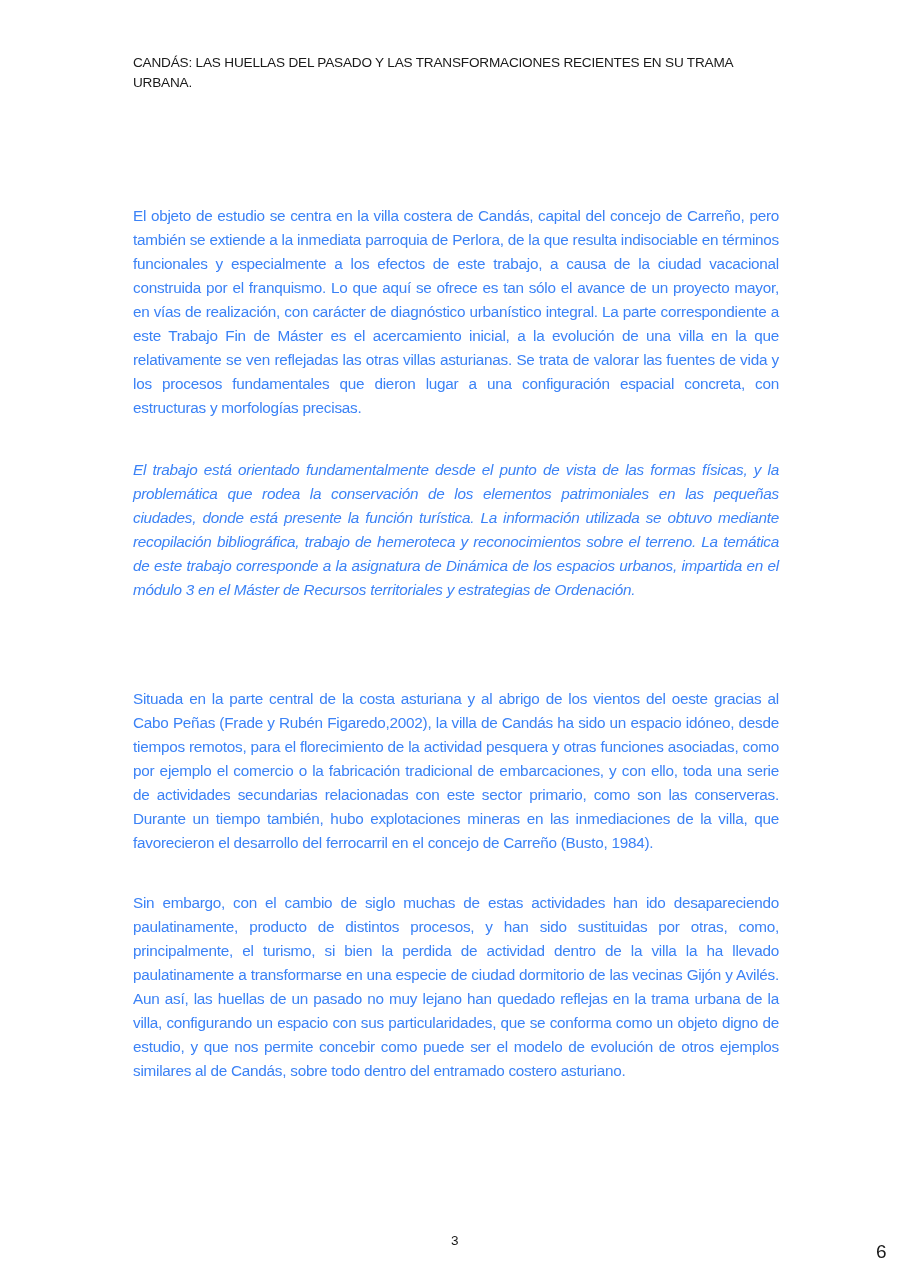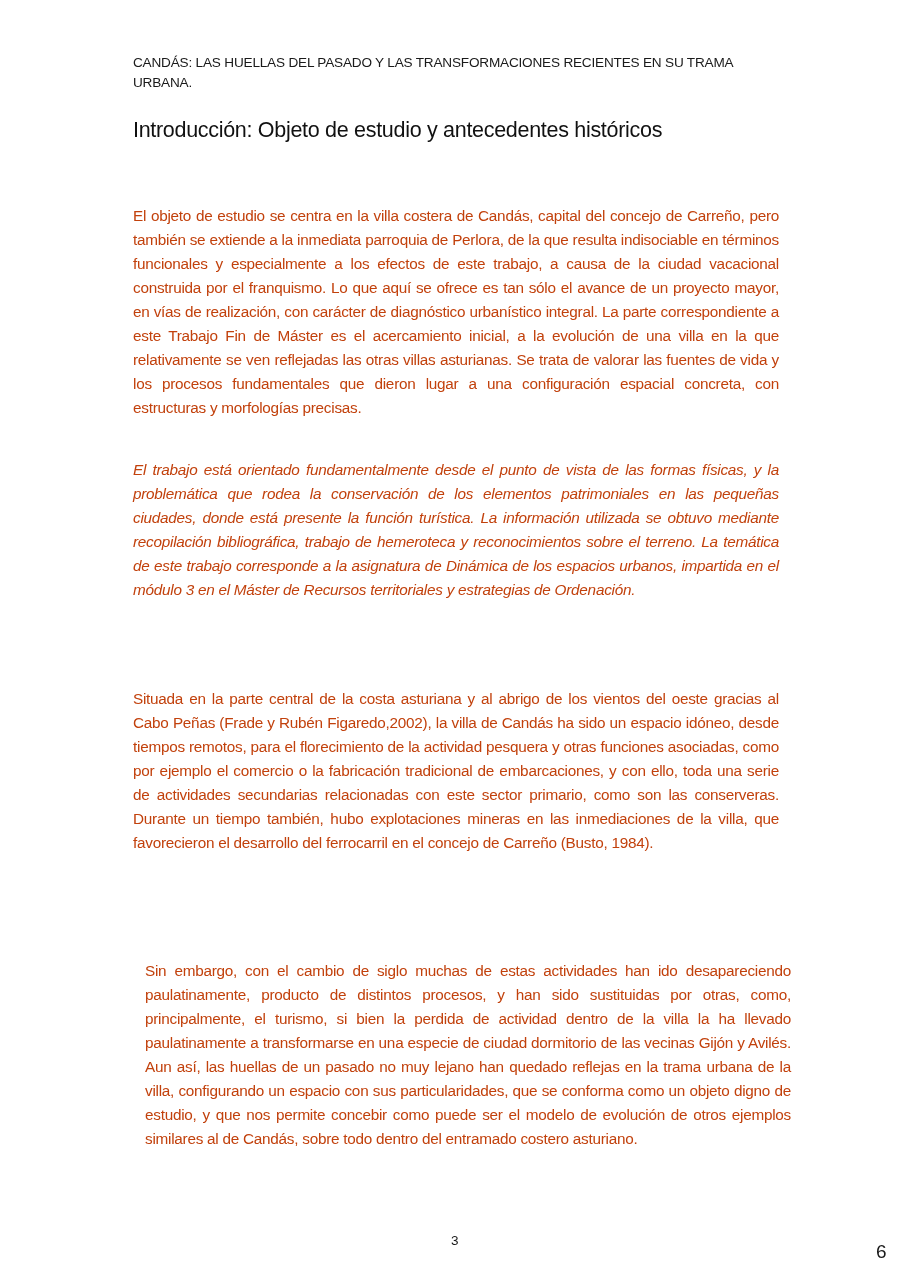--- a/index.html
+++ b/index.html
@@ -44,26 +44,26 @@
   }
   .para {
     position: absolute;
     left: 133px;
     width: 646px;
     font-size: 15.3px;
     line-height: 24px;
     text-align: justify;
     letter-spacing: -0.25px;
     margin: 0;
-    color: #c2410c;
+    color: #3b82f6;
   }
   #p1 { top: 204px; }
   #p2 { top: 458px; font-style: italic; }
   #p3 { top: 674px; margin-top: 13px; }
-  #p4 { top: 959px; margin-left: 12px; }
+  #p4 { top: 891px; }
   .page-number {
     position: absolute;
     left: 451px;
     top: 1233px;
     font-size: 13.5px;
     line-height: 16px;
     color: #1a1a1a;
   }
   .viewer-page-number {
     position: absolute;
@@ -73,21 +73,20 @@
     line-height: 22px;
     color: #1a1a1a;
   }
 </style>
 </head>
 <body>
 
 <div class="page">
   <div class="running-header">CANDÁS: LAS HUELLAS DEL PASADO Y LAS TRANSFORMACIONES RECIENTES EN SU TRAMA URBANA.</div>
 
-  <h1 class="section-title" style="margin:0;font-weight:normal;">Introducción: Objeto de estudio y antecedentes históricos</h1>
 
   <p class="para" id="p1">El objeto de estudio se centra en la villa costera de Candás, capital del concejo de Carreño, pero también se extiende a la inmediata parroquia de Perlora, de la que resulta indisociable en términos funcionales y especialmente a los efectos de este trabajo, a causa de la ciudad vacacional construida por el franquismo. Lo que aquí se ofrece es tan sólo el avance de un proyecto mayor, en vías de realización, con carácter de diagnóstico urbanístico integral. La parte correspondiente a este Trabajo Fin de Máster es el acercamiento inicial, a la evolución de una villa en la que relativamente se ven reflejadas las otras villas asturianas. Se trata de valorar las fuentes de vida y los procesos fundamentales que dieron lugar a una configuración espacial concreta, con estructuras y morfologías precisas.</p>
   <p class="para" id="p2">El trabajo está orientado fundamentalmente desde el punto de vista de las formas físicas, y la problemática que rodea la conservación de los elementos patrimoniales en las pequeñas ciudades, donde está presente la función turística. La información utilizada se obtuvo mediante recopilación bibliográfica, trabajo de hemeroteca y reconocimientos sobre el terreno. La temática de este trabajo corresponde a la asignatura de Dinámica de los espacios urbanos, impartida en el módulo 3 en el Máster de Recursos territoriales y estrategias de Ordenación.</p>
   <p class="para" id="p3">Situada en la parte central de la costa asturiana y al abrigo de los vientos del oeste gracias al Cabo Peñas (Frade y Rubén Figaredo,2002), la villa de Candás ha sido un espacio idóneo, desde tiempos remotos, para el florecimiento de la actividad pesquera y otras funciones asociadas, como por ejemplo el comercio o la fabricación tradicional de embarcaciones, y con ello, toda una serie de actividades secundarias relacionadas con este sector primario, como son las conserveras. Durante un tiempo también, hubo explotaciones mineras en las inmediaciones de la villa, que favorecieron el desarrollo del ferrocarril en el concejo de Carreño (Busto, 1984).</p>
   <p class="para" id="p4">Sin embargo, con el cambio de siglo muchas de estas actividades han ido desapareciendo paulatinamente, producto de distintos procesos, y han sido sustituidas por otras, como, principalmente, el turismo, si bien la perdida de actividad dentro de la villa la ha llevado paulatinamente a transformarse en una especie de ciudad dormitorio de las vecinas Gijón y Avilés. Aun así, las huellas de un pasado no muy lejano han quedado reflejas en la trama urbana de la villa, configurando un espacio con sus particularidades, que se conforma como un objeto digno de estudio, y que nos permite concebir como puede ser el modelo de evolución de otros ejemplos similares al de Candás, sobre todo dentro del entramado costero asturiano.</p>
 
   <div class="page-number">3</div>
 
   <div class="viewer-page-number">6</div>
 </div>

